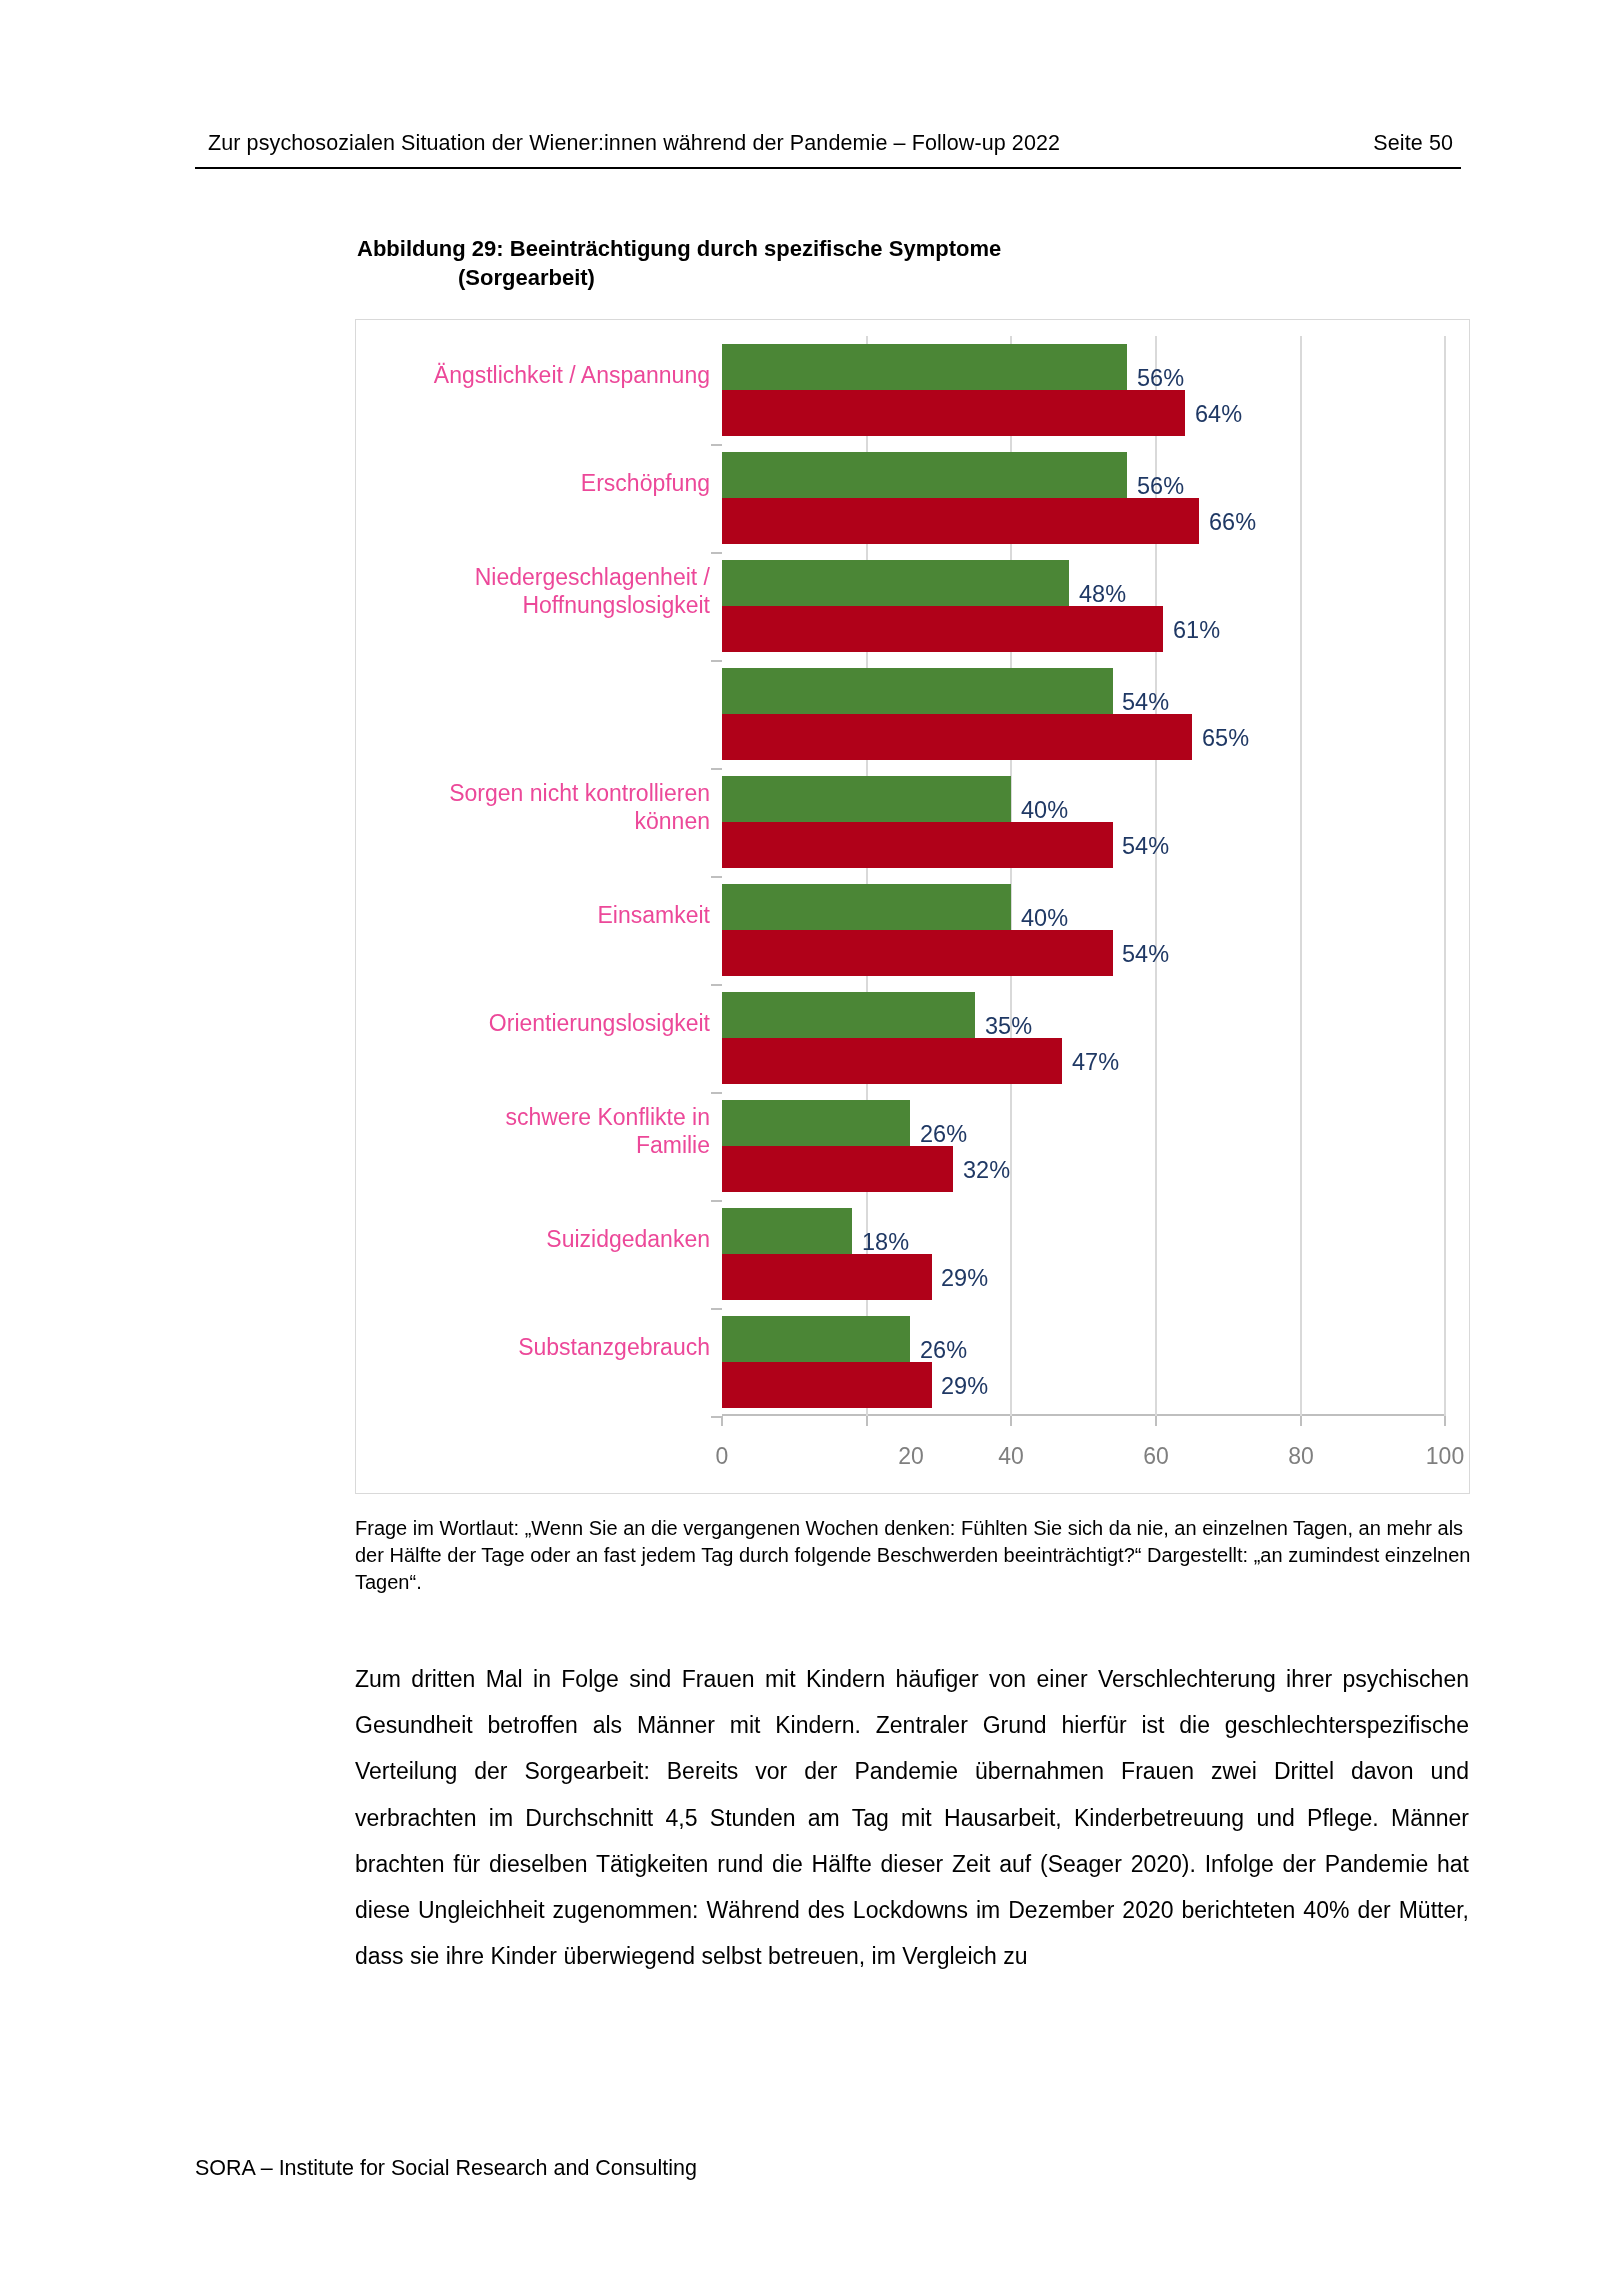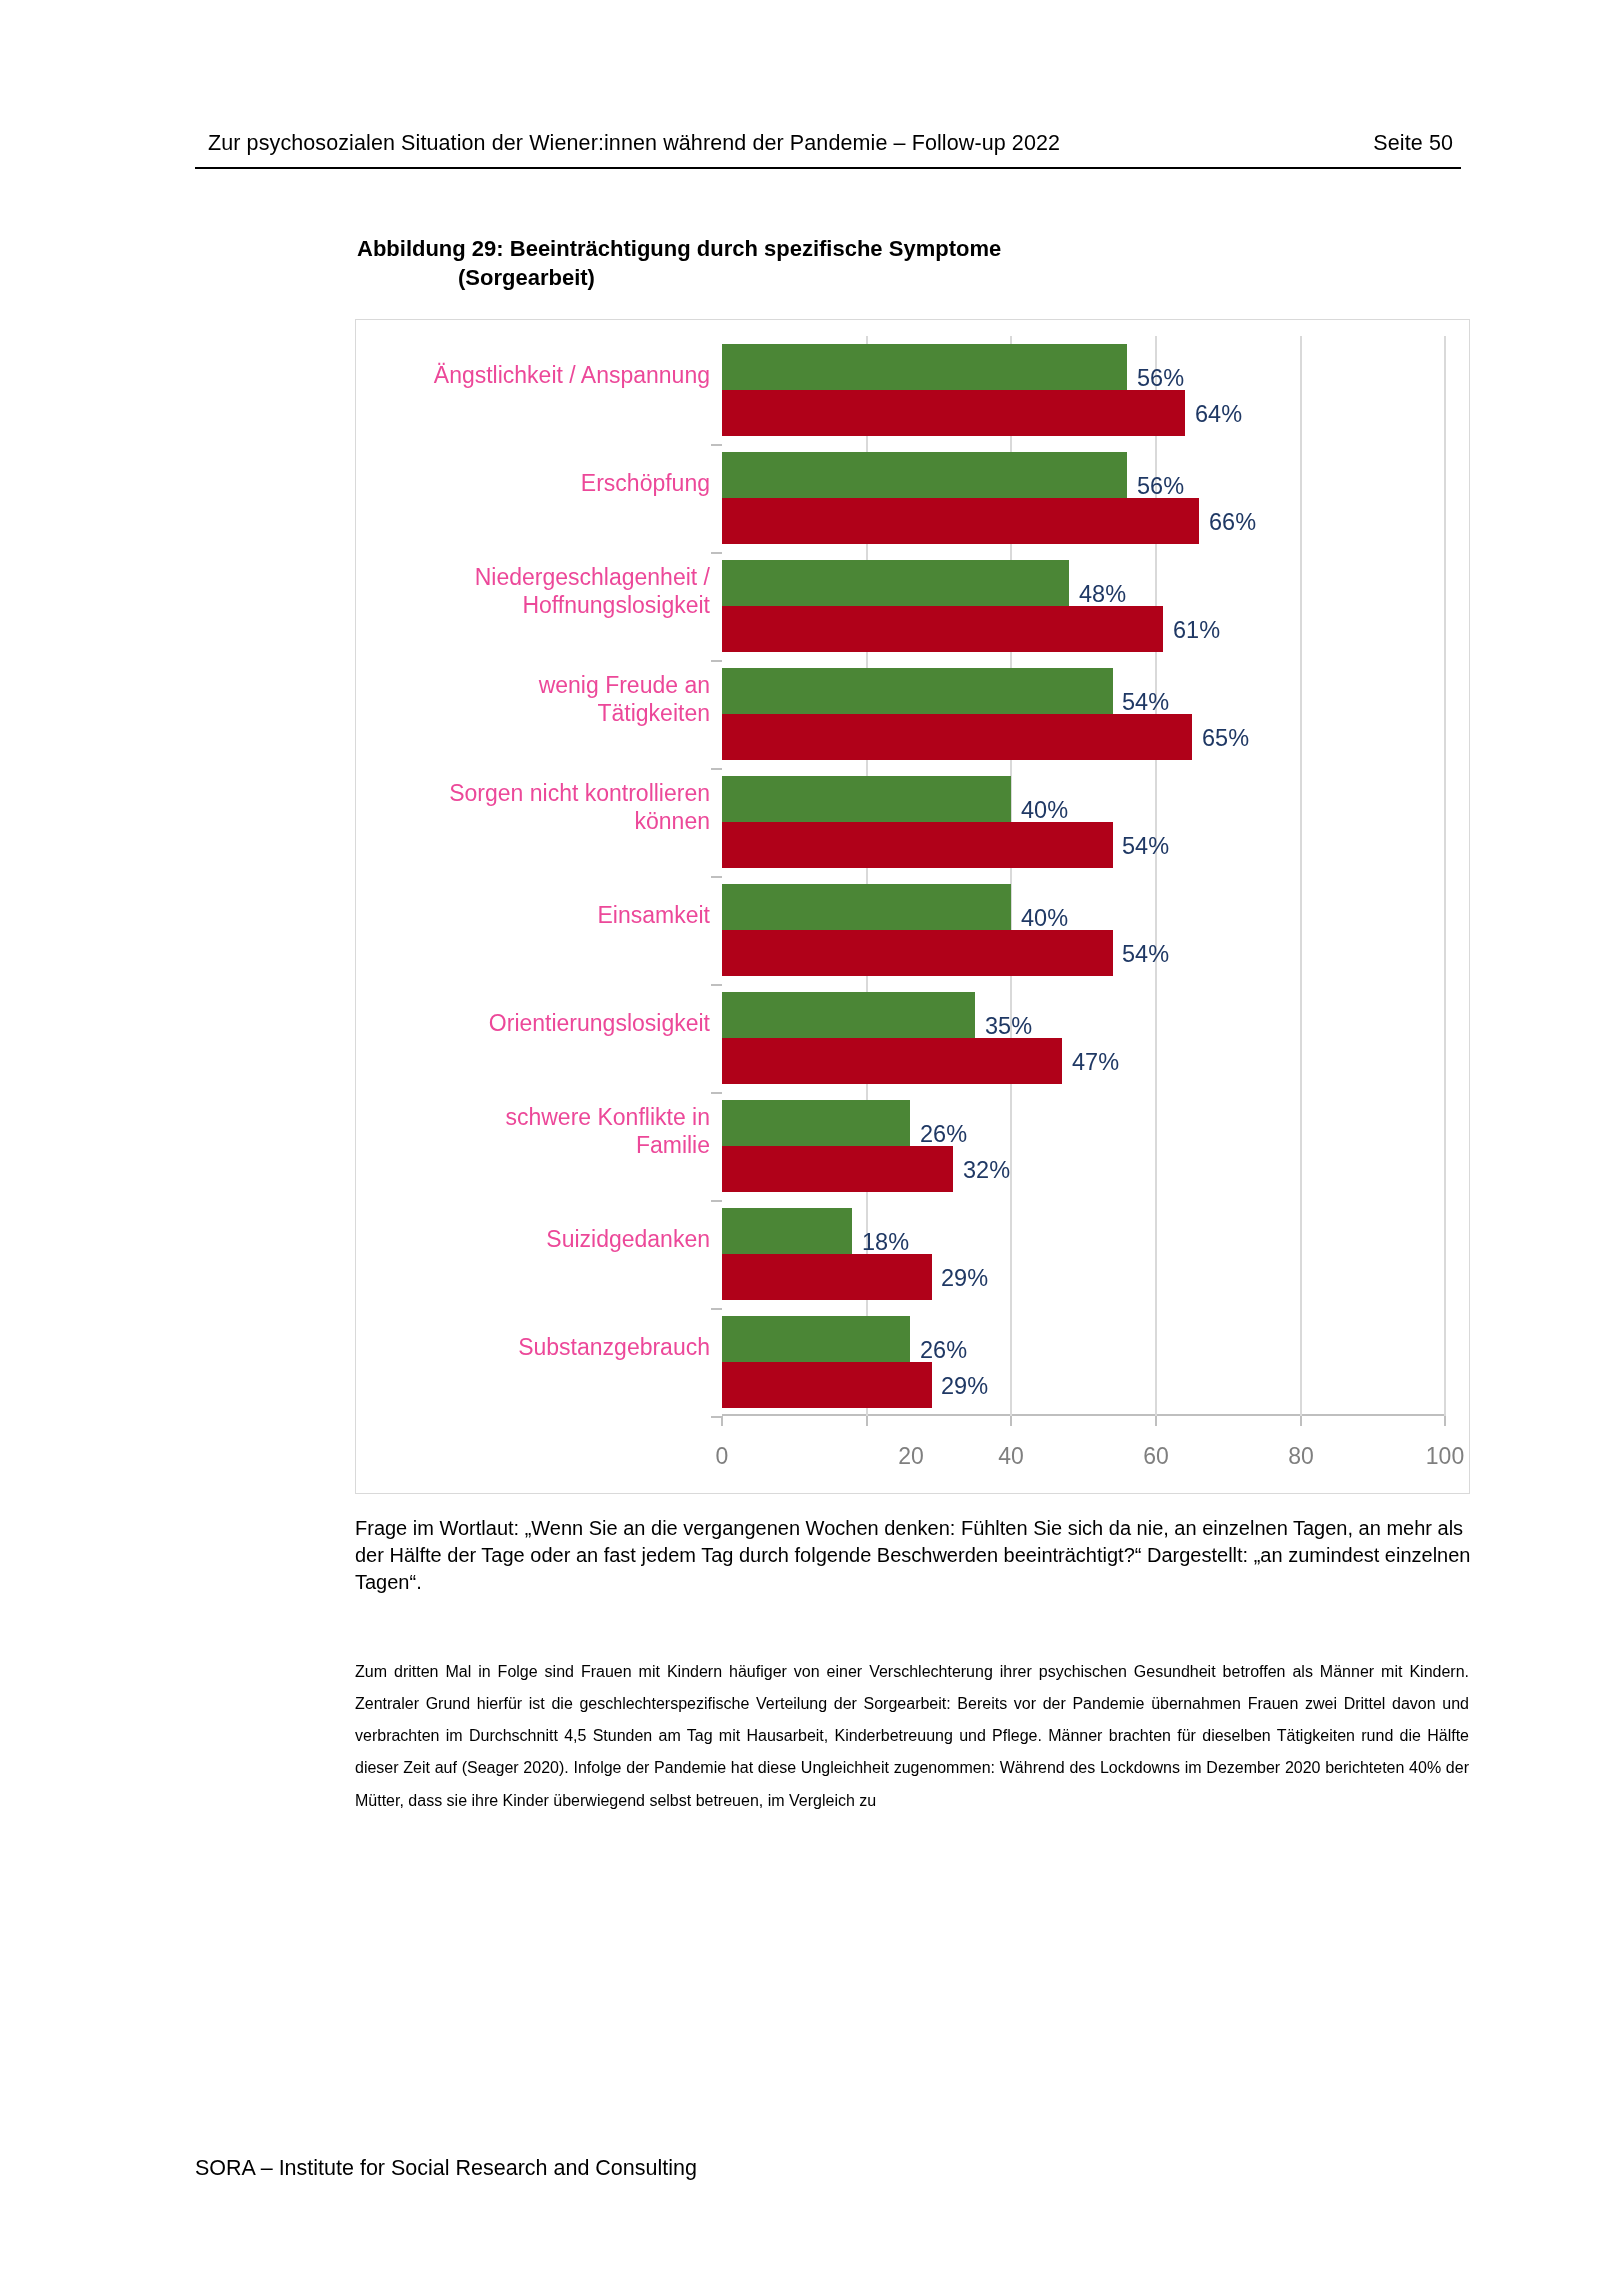--- a/index.html
+++ b/index.html
@@ -153,21 +153,21 @@
     font-size: 20px;
     line-height: 1.36;
   }
 
   
   .body-text {
     position: absolute;
     left: 355px;
     top: 1656px;
     width: 1114px;
-    font-size: 16px;
+    font-size: 23px;
     line-height: 2.01;
     text-align: justify;
   }
 
   
   .footer {
     position: absolute;
     left: 195px;
     top: 2156px;
     font-size: 21.5px;
@@ -226,22 +226,20 @@
         <div class="row" style="top: 216px; height: 108px;">
           <div class="cat-label" style="top: 39px; transform: translateY(-50%);">Niedergeschlagenheit /
 Hoffnungslosigkeit</div>
           <div class="ytick" style="top: 0px;"></div>
           <div class="bar green" style="top: 7.7px; width: 347px; background: rgb(75, 134, 54);"></div>
           <div class="bar-value" style="left: 357px; top: 31px;">48%</div>
           <div class="bar red" style="top: 54px; width: 441px; background: rgb(176, 1, 25);"></div>
           <div class="bar-value" style="left: 451px; top: 67px;">61%</div>
         </div>
         <div class="row" style="top: 324px; height: 108px;">
-          <div class="cat-label" style="top: 39px; transform: translateY(-50%);">wenig Freude an
-Tätigkeiten</div>
           <div class="ytick" style="top: 0px;"></div>
           <div class="bar green" style="top: 7.7px; width: 391px; background: rgb(75, 134, 54);"></div>
           <div class="bar-value" style="left: 400px; top: 31px;">54%</div>
           <div class="bar red" style="top: 54px; width: 470px; background: rgb(176, 1, 25);"></div>
           <div class="bar-value" style="left: 480px; top: 67px;">65%</div>
         </div>
         <div class="row" style="top: 432px; height: 108px;">
           <div class="cat-label" style="top: 39px; transform: translateY(-50%);">Sorgen nicht kontrollieren
 können</div>
           <div class="ytick" style="top: 0px;"></div>

